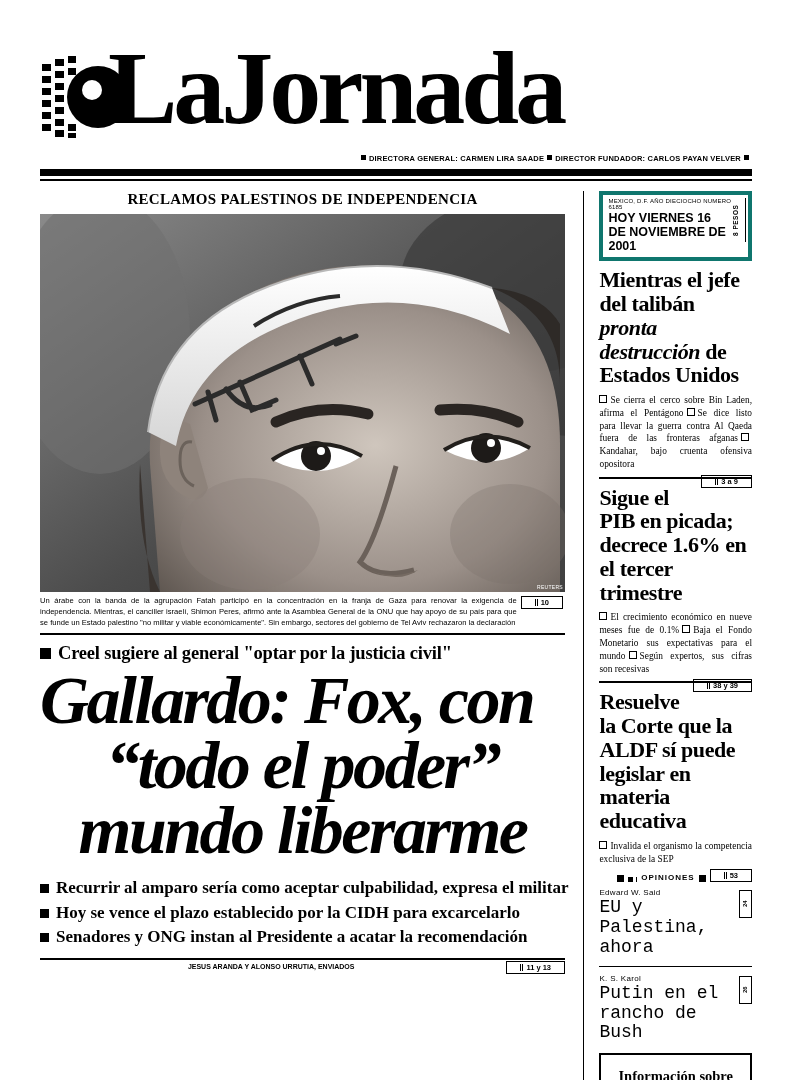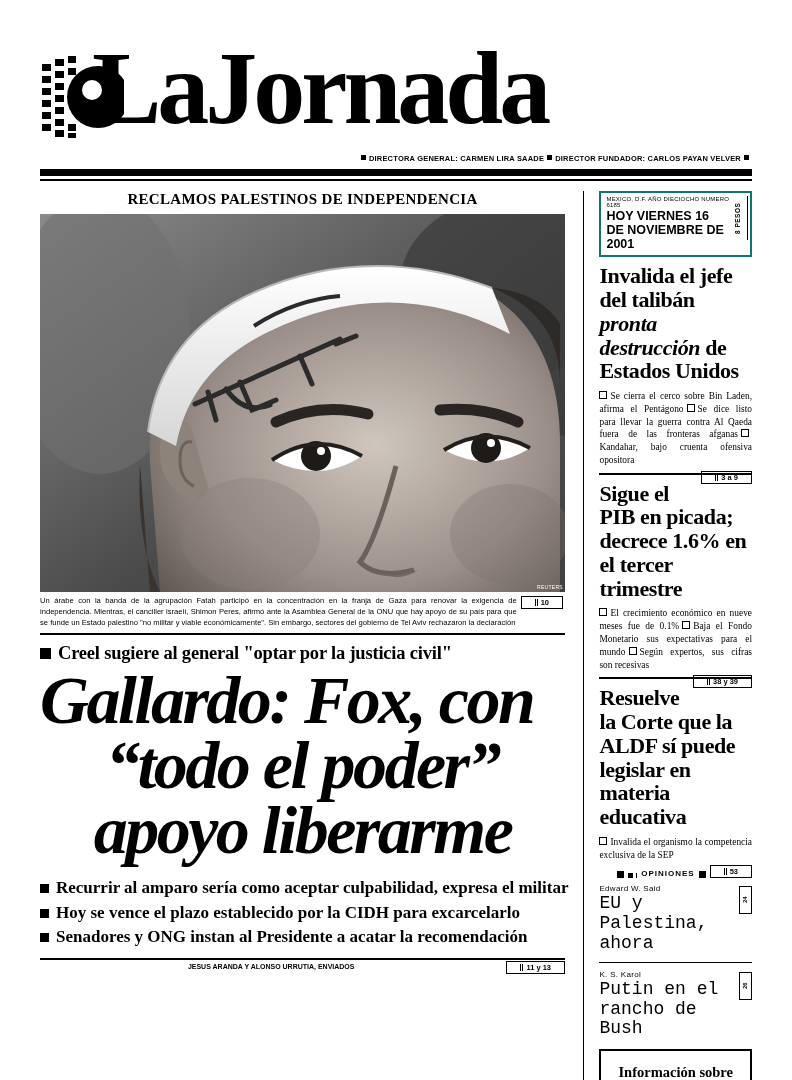--- a/index.html
+++ b/index.html
@@ -35,21 +35,21 @@
     width: 84px;
     height: 86px;
   }
   .logo-mark .burst {
     position: absolute;
     left: 0; top: 0;
     width: 84px; height: 86px;
   }
   .logo-title {
     position: absolute;
-    left: 52px;
+    left: 68px;
     top: -12px;
     font-family: "Liberation Serif", serif;
     font-weight: bold;
     font-size: 104px;
     letter-spacing: -4px;
     line-height: 1;
     white-space: nowrap;
   }
   .credits-bar {
     margin: 6px 40px 0 40px;
@@ -222,21 +222,21 @@
     font-family: "Liberation Sans", sans-serif;
     font-size: 7px;
     font-weight: bold;
     text-align: center;
     position: relative;
   }
   .byline .page-ref { float: right; margin-top: -2px; text-align: center; }
 
   
   .dateline-box {
-    border: 2px solid #0f766e;
+    border: 4px solid #0f766e;
     padding: 3px 5px 4px 5px;
     position: relative;
     margin-bottom: 7px;
   }
   .dateline-top {
     font-family: "Liberation Sans", sans-serif;
     font-size: 6px;
     letter-spacing: 0.2px;
     margin-bottom: 2px;
   }
@@ -482,21 +482,21 @@
 
       <div class="cap-rule"></div>
 
       <div class="subhead">
         <span class="sq-bullet"></span><span>Creel sugiere al general "optar por la justicia civil"</span>
       </div>
 
       <div class="headline">
         <span class="l1">Gallardo: Fox, con</span>
         <span class="l2">“todo el poder”</span>
-        <span class="l3">apoyo liberarme</span>
+        <span class="l3">mundo liberarme</span>
       </div>
 
       <div class="bullets">
         <div class="bl"><span class="sq-bullet"></span><span>Recurrir al amparo sería como aceptar culpabilidad, expresa el militar</span></div>
         <div class="bl"><span class="sq-bullet"></span><span>Hoy se vence el plazo establecido por la CIDH para excarcelarlo</span></div>
         <div class="bl"><span class="sq-bullet"></span><span>Senadores y ONG instan al Presidente a acatar la recomendación</span></div>
       </div>
 
       <div class="byline-rule"></div>
       <div class="byline">
@@ -511,21 +511,21 @@
 
       <div class="dateline-box">
         <div class="dateline-top">MEXICO, D.F. AÑO DIECIOCHO NUMERO 6185</div>
         <div class="dateline-main">HOY VIERNES 16</div>
         <div class="dateline-main">DE NOVIEMBRE DE 2001</div>
         <div class="price">8 PESOS</div>
       </div>
 
       <div>
         <div class="rhead">
-          <span>Invalida el jefe</span><br>
+          <span>Mientras el jefe</span><br>
           <span>del talibán </span><span class="it">pronta</span><br>
           <span class="it">destrucción</span><span> de</span><br>
           <span>Estados Unidos</span>
         </div>
         <div class="rbody">
           <span class="osq"></span><span>Se cierra el cerco sobre Bin Laden, afirma el Pentágono</span><span class="osq mid"></span><span>Se dice listo para llevar la guerra contra Al Qaeda fuera de las fronteras afganas</span><span class="osq mid"></span><span>Kandahar, bajo cruenta ofensiva opositora</span>
         </div>
         <div class="ref-right">
           <span class="page-ref"><span class="bars"></span><span>3 a 9</span></span>
         </div>

